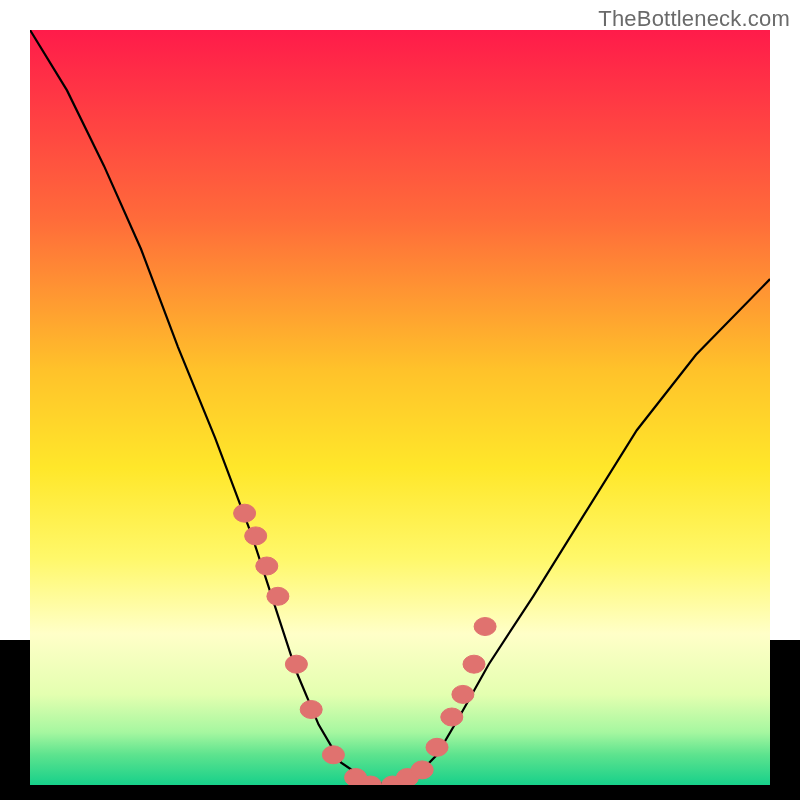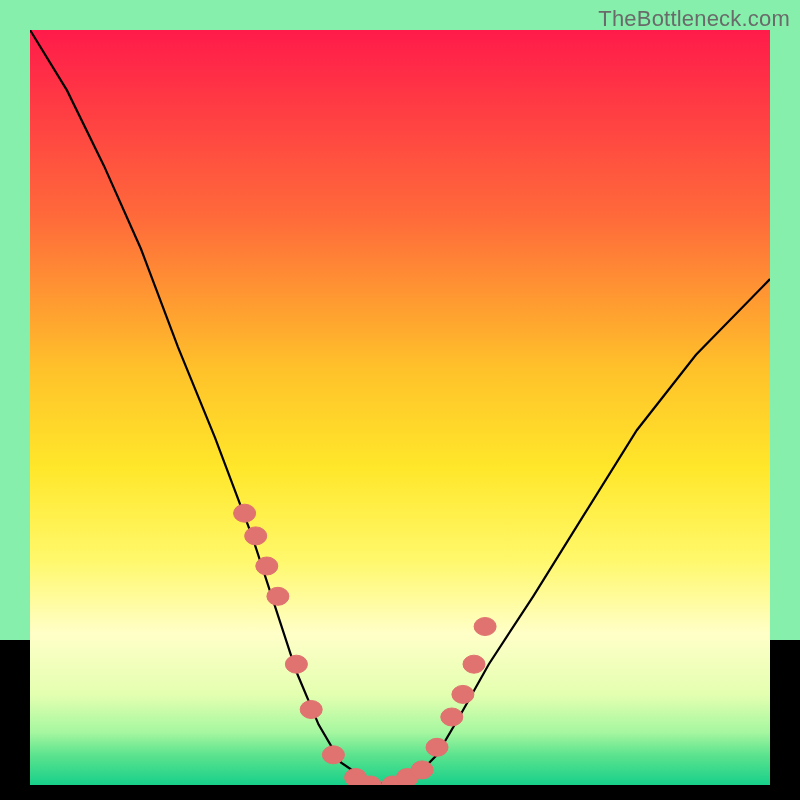--- a/index.html
+++ b/index.html
@@ -9,21 +9,21 @@
     height: 800px;
     overflow: hidden;
     background: #000;
     font-family: Arial, Helvetica, sans-serif;
   }
   .frame {
     position: absolute;
     top: 0; left: 0;
     width: 800px;
     height: 640px;
-    background: #86efac;
+    background: #ffffff;
   }
   .plot-area {
     position: absolute;
     top: 30px;
     left: 30px;
     width: 740px;
     height: 755px;
     overflow: hidden;
   }
   .watermark {

